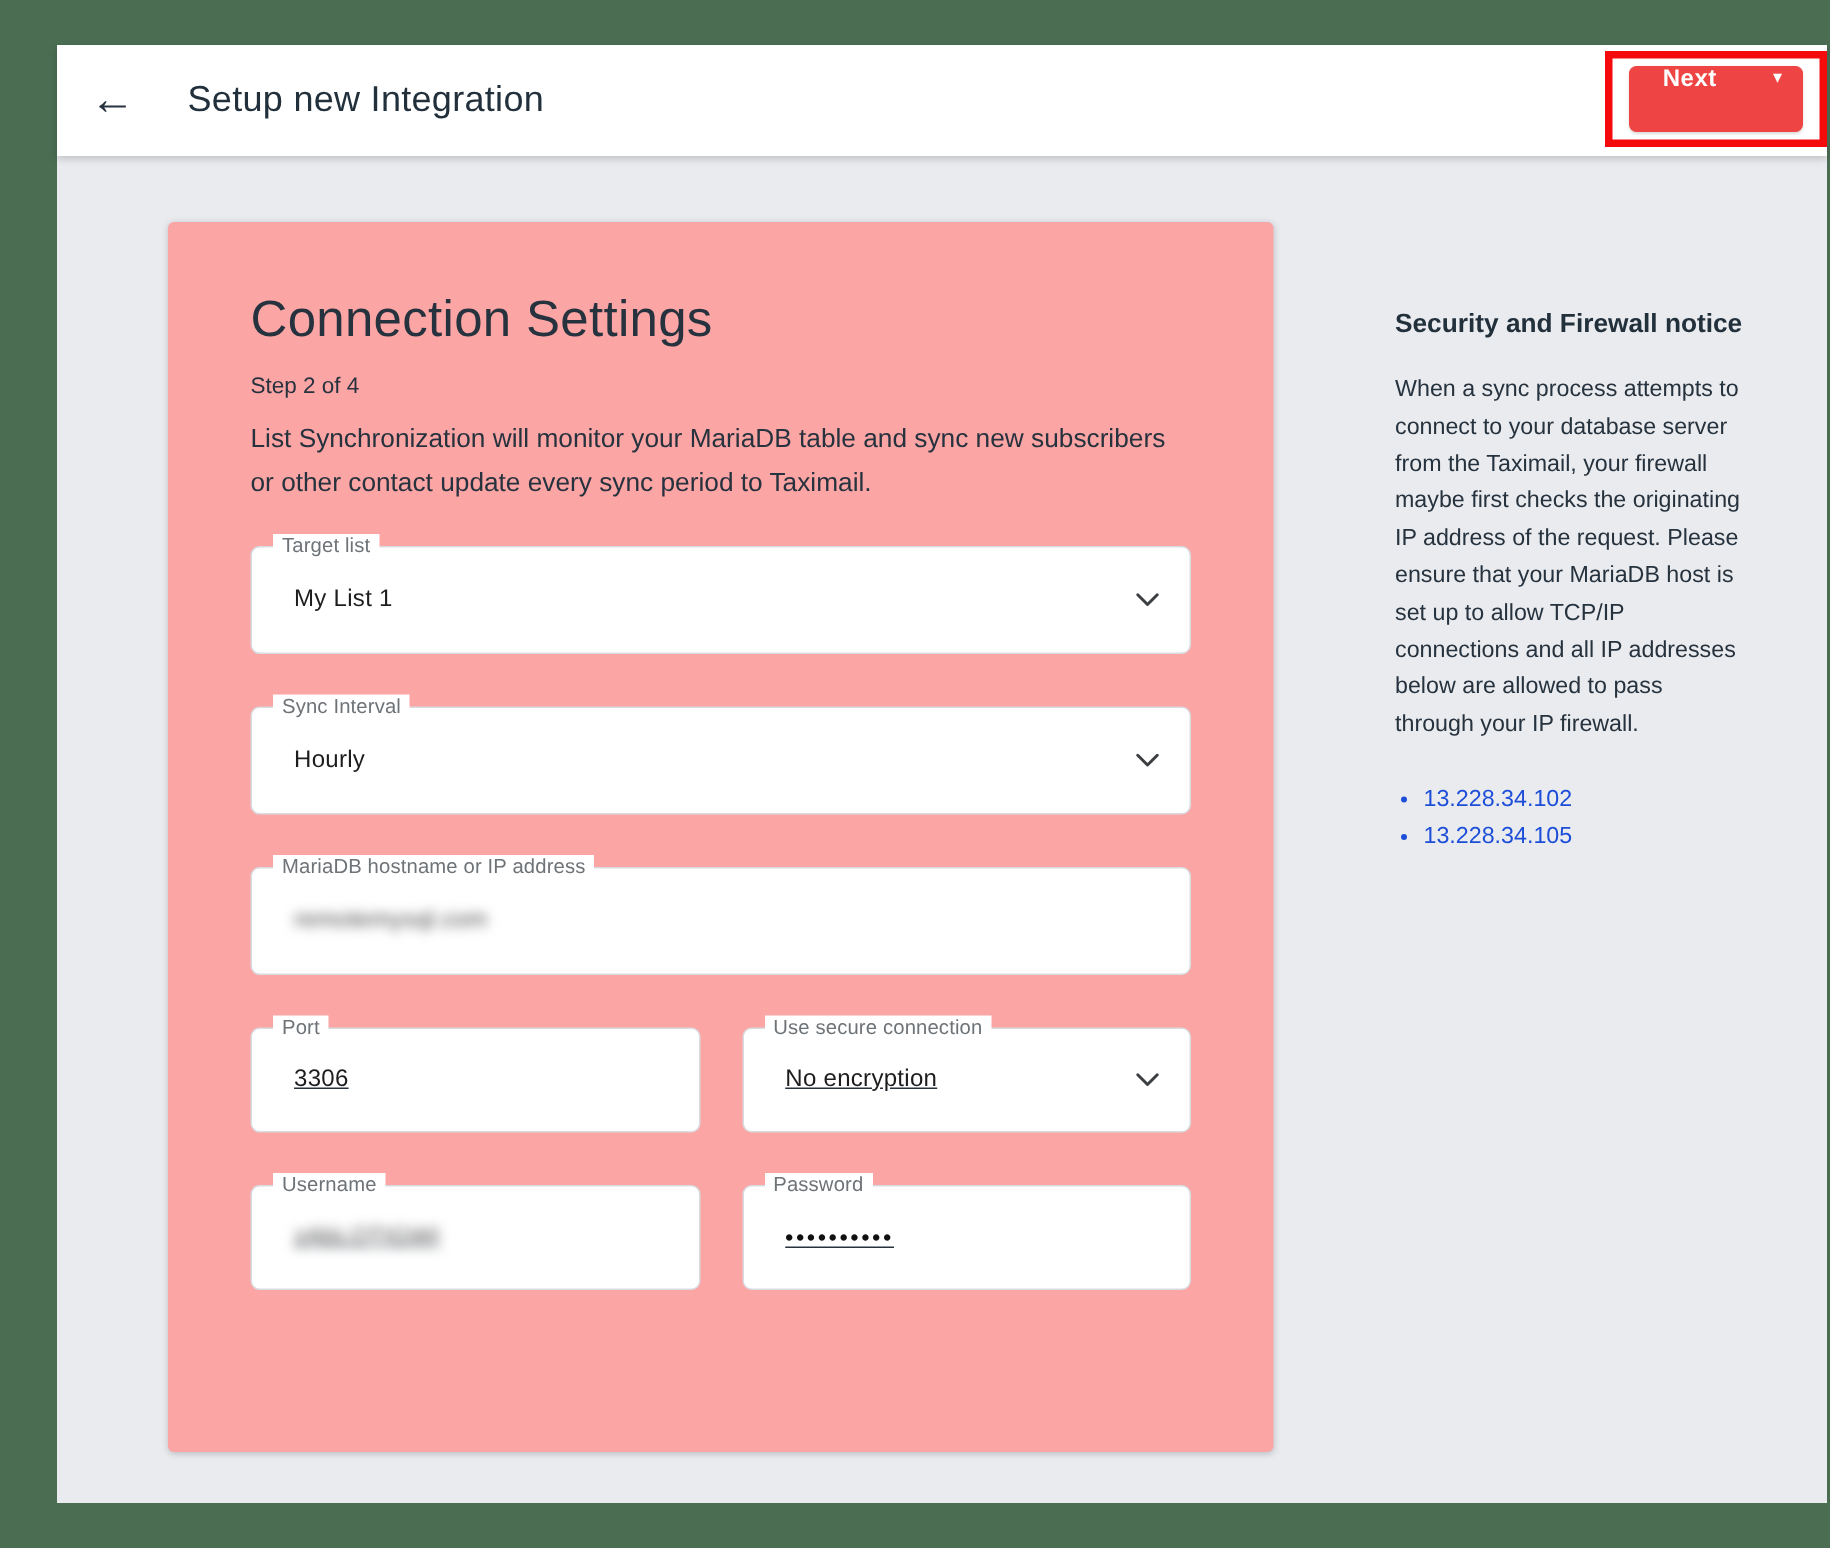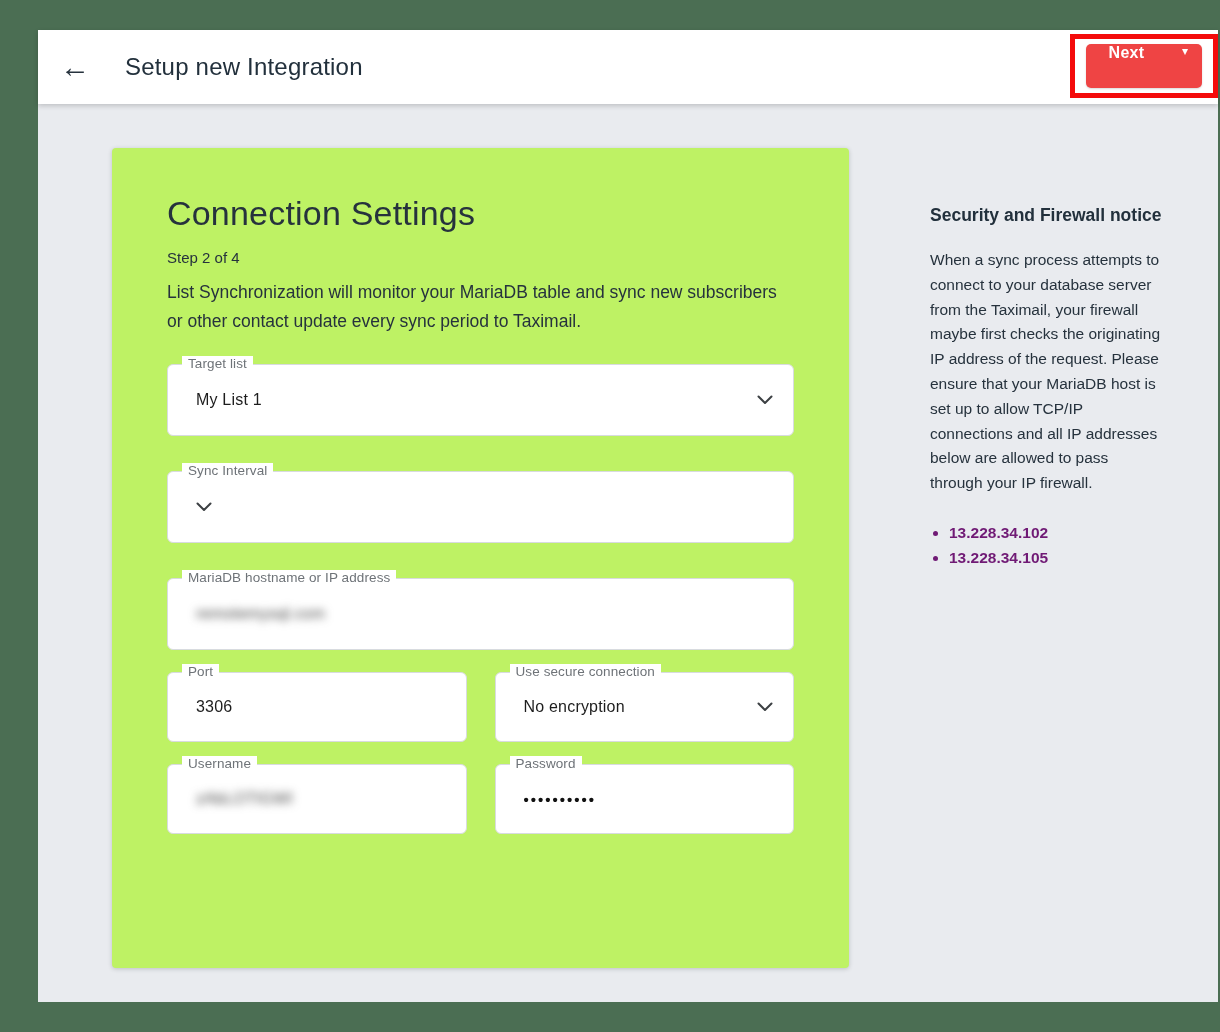--- a/index.html
+++ b/index.html
@@ -48,21 +48,21 @@
   }
   .next-divider { width:1px; background:rgba(255,255,255,0.55); margin:4px 0; }
   .next-caret {
     width:34px; display:flex; align-items:center; justify-content:center;
     color:#ffffff; font-size:12px;
   }
   
   .content { position:absolute; left:0; top:74px; right:0; bottom:0; }
   .card {
     position:absolute; left:74px; top:44px; width:737px; height:820px;
-    background:#bef264; border-radius:4px;
+    background:#fca5a5; border-radius:4px;
     box-shadow:0 1px 4px rgba(60,64,67,0.25);
     padding:46px 55px 0 55px;
   }
   .card-title { font-size:34px; font-weight:500; color:#26323d; letter-spacing:0.2px; }
   .card-step  { font-size:15px; margin-top:16px; color:#26323d; }
   .card-desc  { font-size:17.5px; line-height:29px; margin-top:12px; color:#26323d; }
 
   .field {
     position:relative; border:1px solid #d8dbdf; border-radius:6px;
     height:72px; display:flex; align-items:center;
@@ -70,35 +70,35 @@
   }
   .field.first { margin-top:28px; }
   .field .flabel {
     position:absolute; top:-9px; left:14px; background:#ffffff;
     padding:0 6px; font-size:13.5px; color:#6e7378; letter-spacing:0.1px;
   }
   .field .fvalue { font-size:16px; color:#1d1d1d; flex:1; letter-spacing:0.2px; }
   .field .fvalue.blurred { filter:blur(4px); color:#4a4a4a; }
   .field .fvalue.dots { font-size:15px; letter-spacing:2px; font-weight:700; color:#111; }
   .chev { width:16px; height:10px; flex:0 0 auto; }
-  .row { display:flex; gap:28px; margin-top:22px; }
+  .row { display:flex; gap:28px; margin-top:35px;text-decoration:underline; }
   .row .field { width:300px; height:70px; margin-top:0; }
 
   
   .side {
     position:absolute; left:892px; top:96px; width:232px;
   }
   .side-title {
     font-size:17.5px; font-weight:700; color:#22303c; line-height:31px;
   }
   .side-body {
     margin-top:17px; font-size:15.5px; line-height:24.8px; color:#26323d;
   }
   .side-ips { margin-top:24px; padding-left:19px; }
-  .side-ips li { font-size:15.5px; line-height:25px; color:#701a75;font-weight:bold; }
+  .side-ips li { font-size:15.5px; line-height:25px; color:#1d4ed8; }
 </style>
 </head>
 <body>
 
 <div class="window">
 
   <div class="topbar">
     <span class="back-arrow">←</span>
     <span class="page-title">Setup new Integration</span>
 
@@ -121,20 +121,21 @@
       <div class="field first">
         <span class="flabel">Target list</span>
         <span class="fvalue">My List 1</span>
         <svg class="chev" viewBox="0 0 16 10">
             <path d="M1.5 1.5 L8 8 L14.5 1.5" fill="none" stroke="#3c4043" stroke-width="2" stroke-linecap="round" stroke-linejoin="round"></path>
           </svg>
       </div>
 
       <div class="field">
         <span class="flabel">Sync Interval</span>
+        <span class="fvalue">Hourly</span>
         <svg class="chev" viewBox="0 0 16 10">
             <path d="M1.5 1.5 L8 8 L14.5 1.5" fill="none" stroke="#3c4043" stroke-width="2" stroke-linecap="round" stroke-linejoin="round"></path>
           </svg>
       </div>
 
       <div class="field">
         <span class="flabel">MariaDB hostname or IP address</span>
         <span class="fvalue blurred">remotemysql.com</span>
       </div>
 

